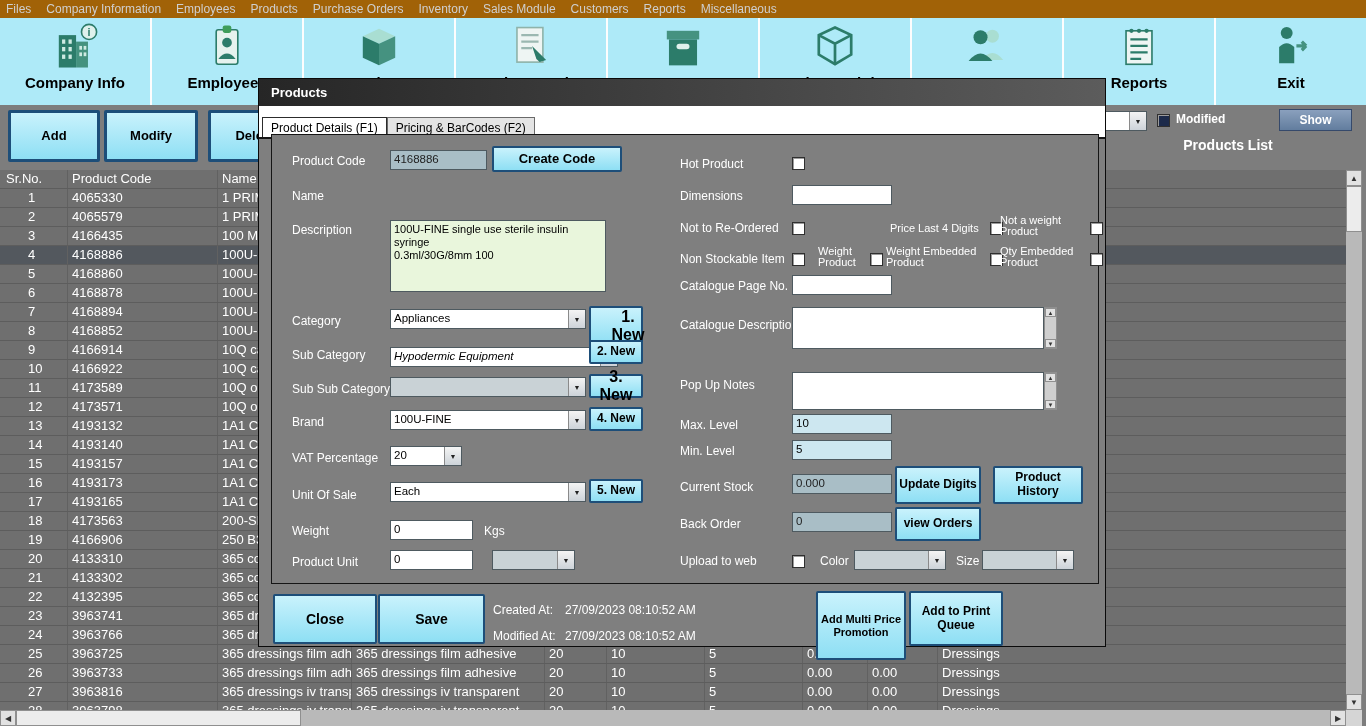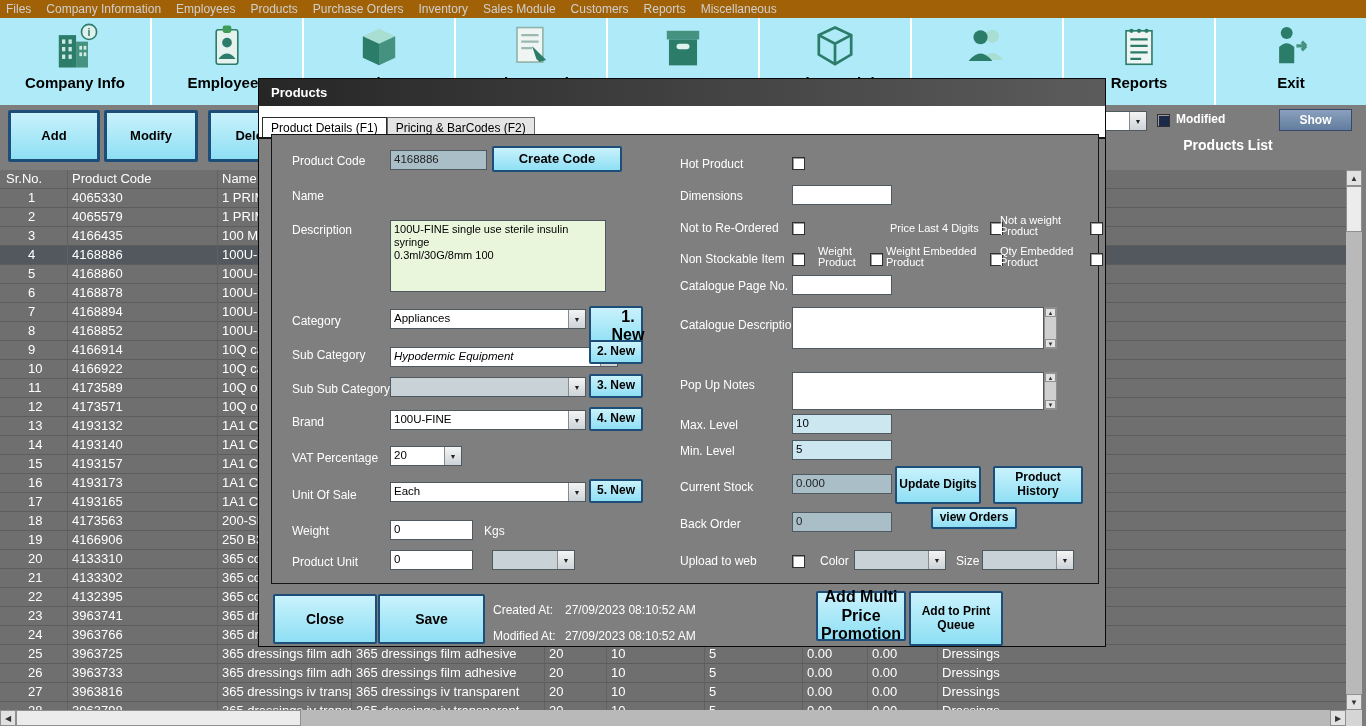--- a/index.html
+++ b/index.html
@@ -620,21 +620,21 @@
       <span class="ctext">Hypodermic Equipment</span>
       <span class="carr">▼</span>
     </div>
     <div class="cybtn" style="position:absolute;left:317px;top:205px;width:54px;height:24px;font-size:12px;">2. New</div>
 
     <div class="flbl" style="left:20px;top:247px;">Sub Sub Category</div>
     <div class="combo" style="left:118px;top:242px;width:196px;background:#c9d2d6;">
       <span class="ctext"></span>
       <span class="carr">▼</span>
     </div>
-    <div class="cybtn" style="position:absolute;left:317px;top:239px;width:54px;height:24px;font-size:12px;">3. New</div>
+    <div class="cybtn" style="position:absolute;left:317px;top:239px;width:54px;height:24px;font-size:16px;">3. New</div>
 
     <div class="flbl" style="left:20px;top:280px;">Brand</div>
     <div class="combo" style="left:118px;top:275px;width:196px;">
       <span class="ctext">100U-FINE</span>
       <span class="carr">▼</span>
     </div>
     <div class="cybtn" style="position:absolute;left:317px;top:272px;width:54px;height:24px;font-size:12px;">4. New</div>
 
     <div class="flbl" style="left:20px;top:316px;">VAT Percentage</div>
     <div class="combo" style="left:118px;top:311px;width:72px;">
@@ -705,21 +705,21 @@
     <div class="flbl" style="left:408px;top:309px;">Min. Level</div>
     <div class="tf cyan" style="left:520px;top:305px;width:100px;">5</div>
 
     <div class="flbl" style="left:408px;top:345px;">Current Stock</div>
     <div class="tf gray" style="left:520px;top:339px;width:100px;">0.000</div>
     <div class="cybtn" style="position:absolute;left:623px;top:331px;width:86px;height:38px;font-size:12px;">Update Digits</div>
     <div class="cybtn" style="position:absolute;left:721px;top:331px;width:90px;height:38px;font-size:12px;">Product History</div>
 
     <div class="flbl" style="left:408px;top:382px;">Back Order</div>
     <div class="tf gray" style="left:520px;top:377px;width:100px;">0</div>
-    <div class="cybtn" style="position:absolute;left:623px;top:372px;width:86px;height:22px;font-size:12px;margin-left:36px;">view Orders</div>
+    <div class="cybtn" style="position:absolute;left:623px;top:372px;width:86px;height:34px;font-size:12px;">view Orders</div>
 
     <div class="flbl" style="left:408px;top:419px;">Upload to web</div>
     <div class="cb" style="left:520px;top:420px;"></div>
     <div class="flbl" style="left:548px;top:419px;">Color</div>
     <div class="combo" style="left:582px;top:415px;width:92px;background:#c9d2d6;">
       <span class="ctext"></span>
       <span class="carr">▼</span>
     </div>
     <div class="flbl" style="left:684px;top:419px;">Size</div>
     <div class="combo" style="left:710px;top:415px;width:92px;background:#c9d2d6;">
@@ -727,21 +727,21 @@
       <span class="carr">▼</span>
     </div>
   </div>
 
   <div class="cybtn" style="position:absolute;left:14px;top:515px;width:104px;height:50px;font-size:14px;">Close</div>
   <div class="cybtn" style="position:absolute;left:119px;top:515px;width:107px;height:50px;font-size:14px;">Save</div>
   <div class="ftr-lbl" style="left:234px;top:524px;">Created At:</div>
   <div class="ftr-lbl" style="left:306px;top:524px;">27/09/2023 08:10:52 AM</div>
   <div class="ftr-lbl" style="left:234px;top:550px;">Modified At:</div>
   <div class="ftr-lbl" style="left:306px;top:550px;">27/09/2023 08:10:52 AM</div>
-  <div class="cybtn" style="position:absolute;left:557px;top:512px;width:90px;height:50px;font-size:16px;">Add Multi Price Promotion</div>
+  <div class="cybtn" style="position:absolute;left:557px;top:512px;width:90px;height:69px;font-size:11px;">Add Multi Price Promotion</div>
   <div class="cybtn" style="position:absolute;left:650px;top:512px;width:94px;height:55px;font-size:12px;">Add to Print Queue</div>
 </div>
 
 <div id="vscroll">
   <div class="sbtn">▲</div>
   <div id="vthumb"></div>
   <div class="sbtn bottom">▼</div>
 </div>
 <div id="hscroll">
   <div class="sbtn">◀</div>

